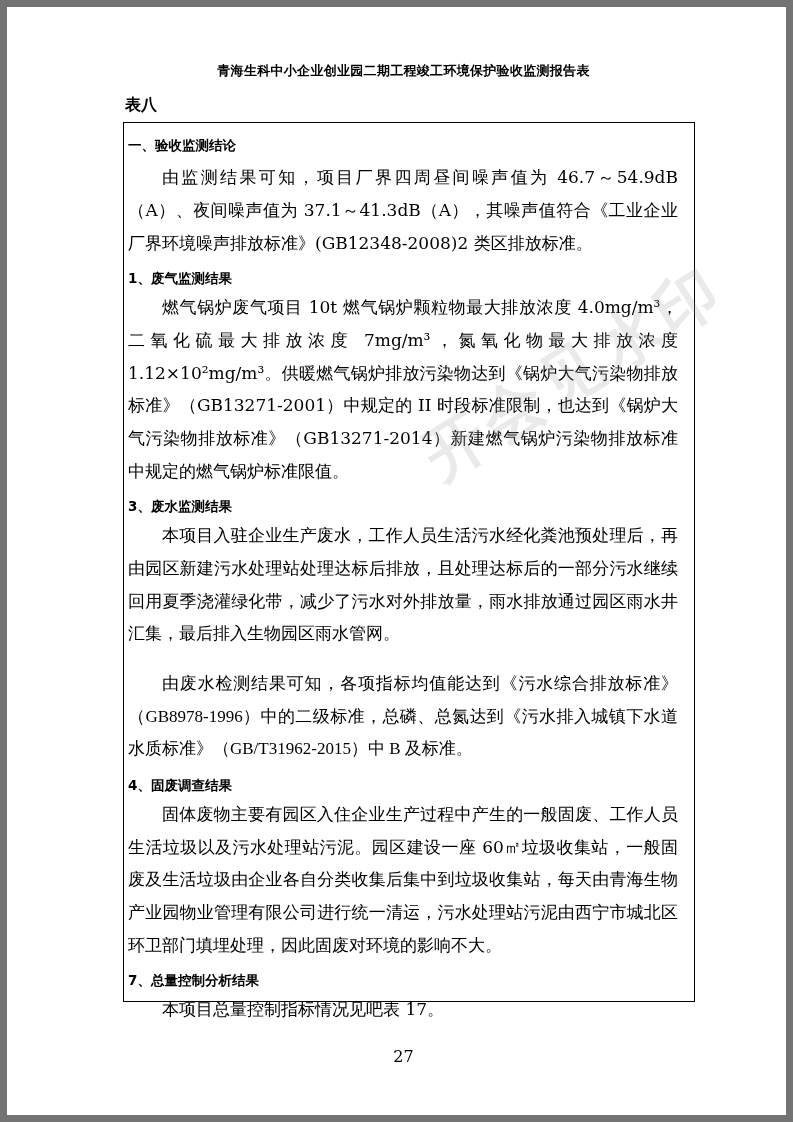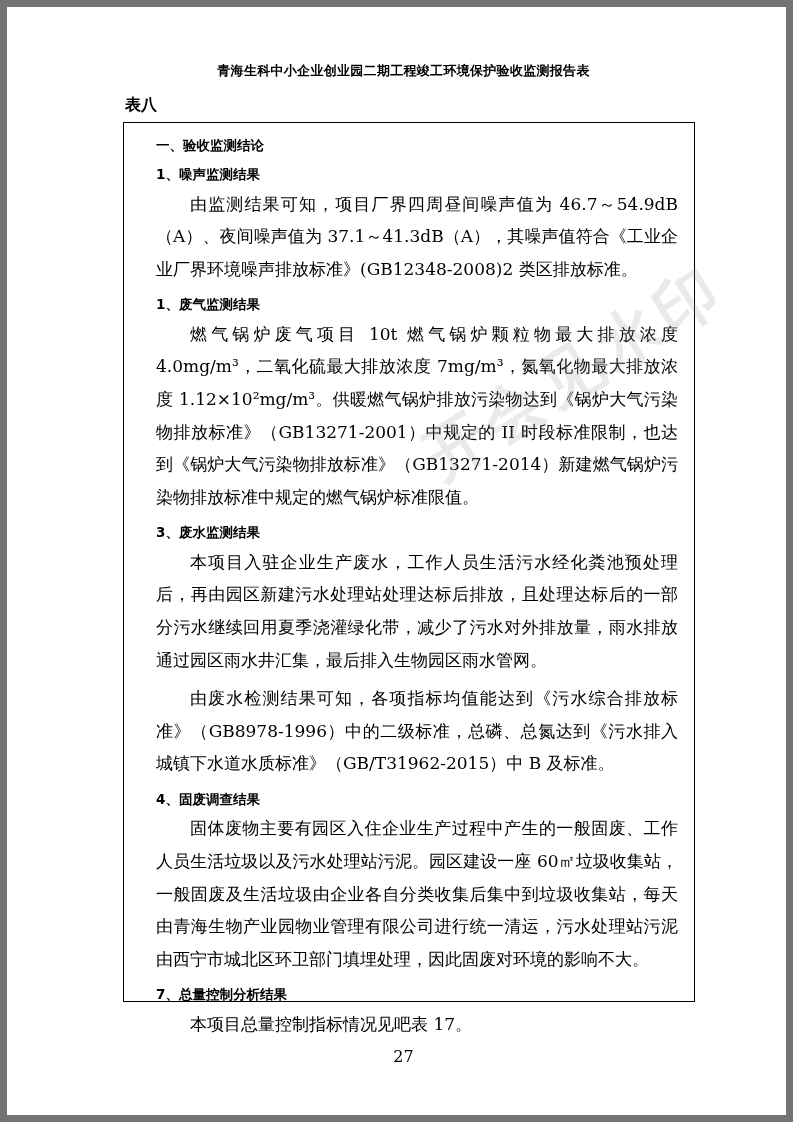--- a/index.html
+++ b/index.html
@@ -45,21 +45,21 @@
     text-align: right;
   }
   .content-box {
     position: absolute;
     left: 116px;
     top: 115px;
     width: 572px;
     height: 880px;
     border: 1px solid #000000;
     box-sizing: border-box;
-    padding: 12px 16px 10px 32px;
+    padding: 12px 16px 10px 4px;
   }
   .sec-title {
     font-size: 13.5px;
     font-weight: bold;
     font-family: "DejaVu Sans", "Liberation Sans", sans-serif;
     margin: 0 0 6px 0;
     line-height: 1.5;
   }
   .sub-title {
     font-size: 13.5px;
@@ -71,21 +71,22 @@
   .para {
     font-size: 17px;
     line-height: 1.92;
     text-align: justify;
     text-justify: inter-ideograph;
     text-indent: 2em;
     margin: 0;
     font-family: "DejaVu Serif", "Liberation Serif", serif;
   }
   .para + .para {
-    margin-top: 6px;
+    margin-top: 18px;
+    font-family: Liberation Serif, serif;
   }
   .page-number {
     position: absolute;
     left: 0;
     top: 1040px;
     width: 793px;
     text-align: center;
     font-size: 16px;
     font-family: "DejaVu Serif", "Liberation Serif", serif;
   }
@@ -111,21 +112,20 @@
 <div class="page">
 
   <div class="doc-header">青海生科中小企业创业园二期工程竣工环境保护验收监测报告表</div>
 
   <div class="table-label">表八</div>
 
   <div class="content-box">
 
     <div class="sec-title">一、验收监测结论</div>
 
-    <div class="sub-title">1、噪声监测结果</div>
     <p class="para">由监测结果可知，项目厂界四周昼间噪声值为 46.7～54.9dB（A）、夜间噪声值为 37.1～41.3dB（A），其噪声值符合《工业企业厂界环境噪声排放标准》(GB12348-2008)2 类区排放标准。</p>
 
     <div class="sub-title">1、废气监测结果</div>
     <p class="para">燃气锅炉废气项目 10t 燃气锅炉颗粒物最大排放浓度 4.0mg/m³，二氧化硫最大排放浓度 7mg/m³，氮氧化物最大排放浓度 1.12×10²mg/m³。供暖燃气锅炉排放污染物达到《锅炉大气污染物排放标准》（GB13271-2001）中规定的 II 时段标准限制，也达到《锅炉大气污染物排放标准》（GB13271-2014）新建燃气锅炉污染物排放标准中规定的燃气锅炉标准限值。</p>
 
     <div class="sub-title">3、废水监测结果</div>
     <p class="para">本项目入驻企业生产废水，工作人员生活污水经化粪池预处理后，再由园区新建污水处理站处理达标后排放，且处理达标后的一部分污水继续回用夏季浇灌绿化带，减少了污水对外排放量，雨水排放通过园区雨水井汇集，最后排入生物园区雨水管网。</p>
     <p class="para">由废水检测结果可知，各项指标均值能达到《污水综合排放标准》（GB8978-1996）中的二级标准，总磷、总氮达到《污水排入城镇下水道水质标准》（GB/T31962-2015）中 B 及标准。</p>
 
     <div class="sub-title">4、固废调查结果</div>

